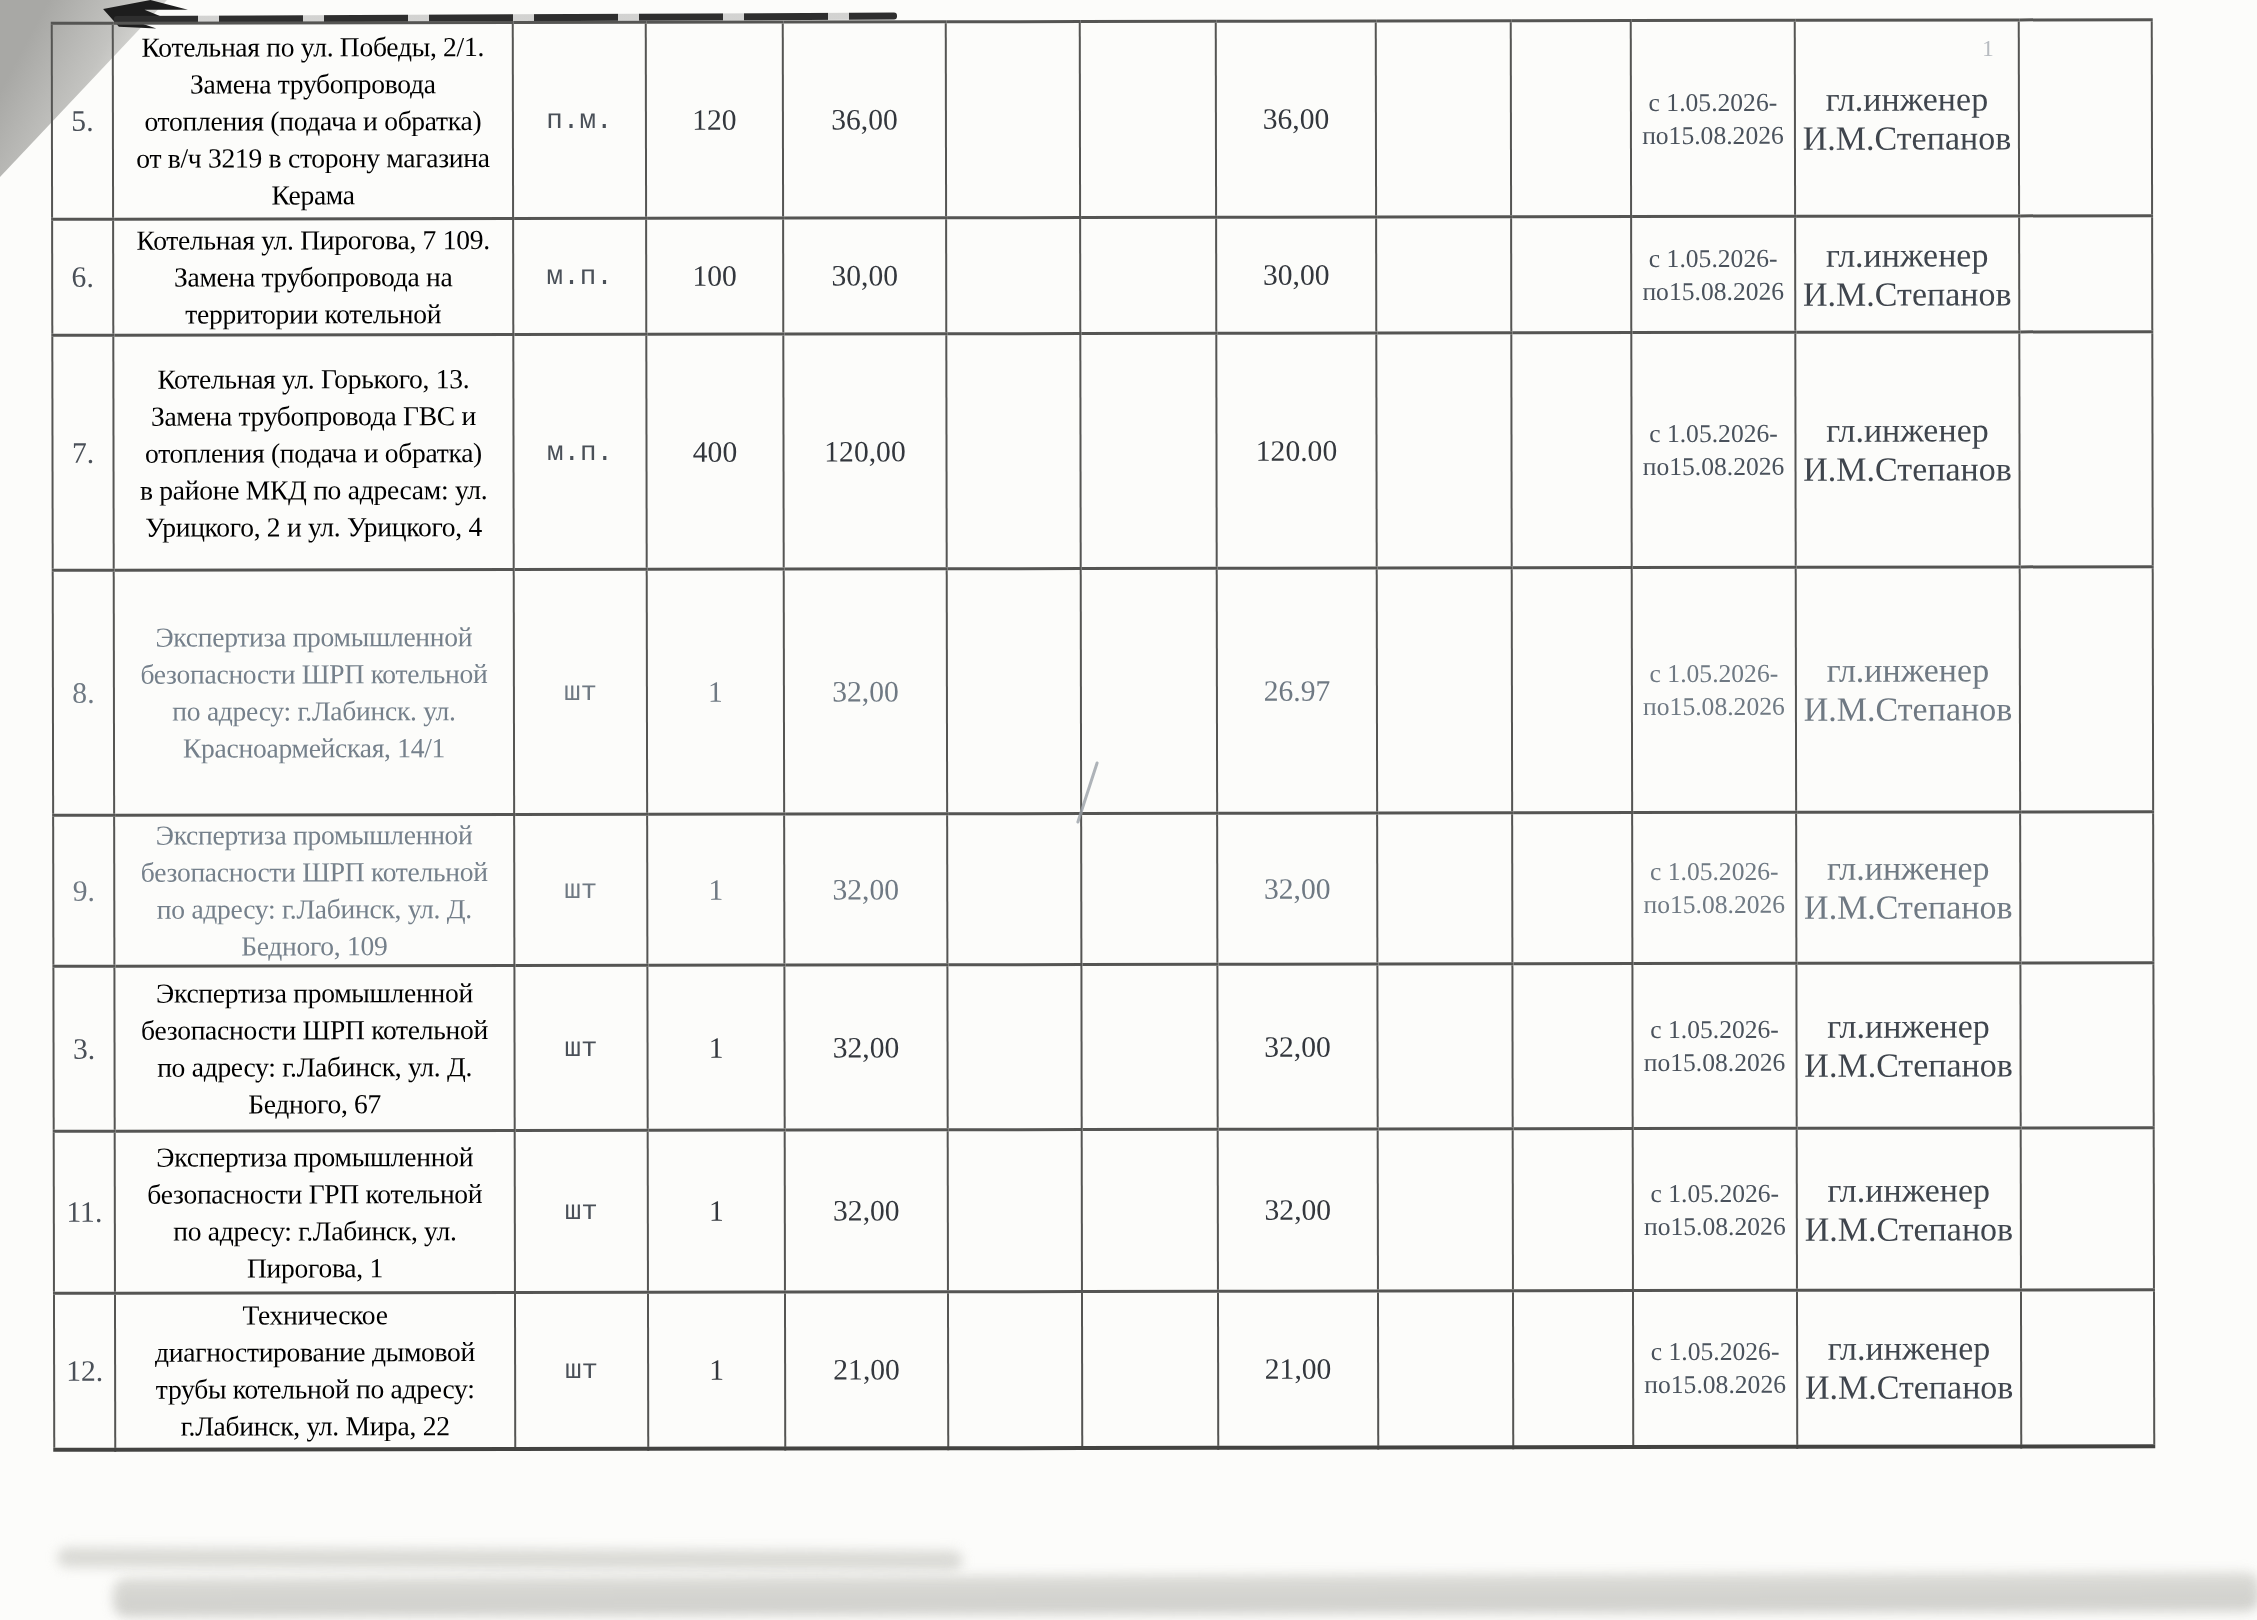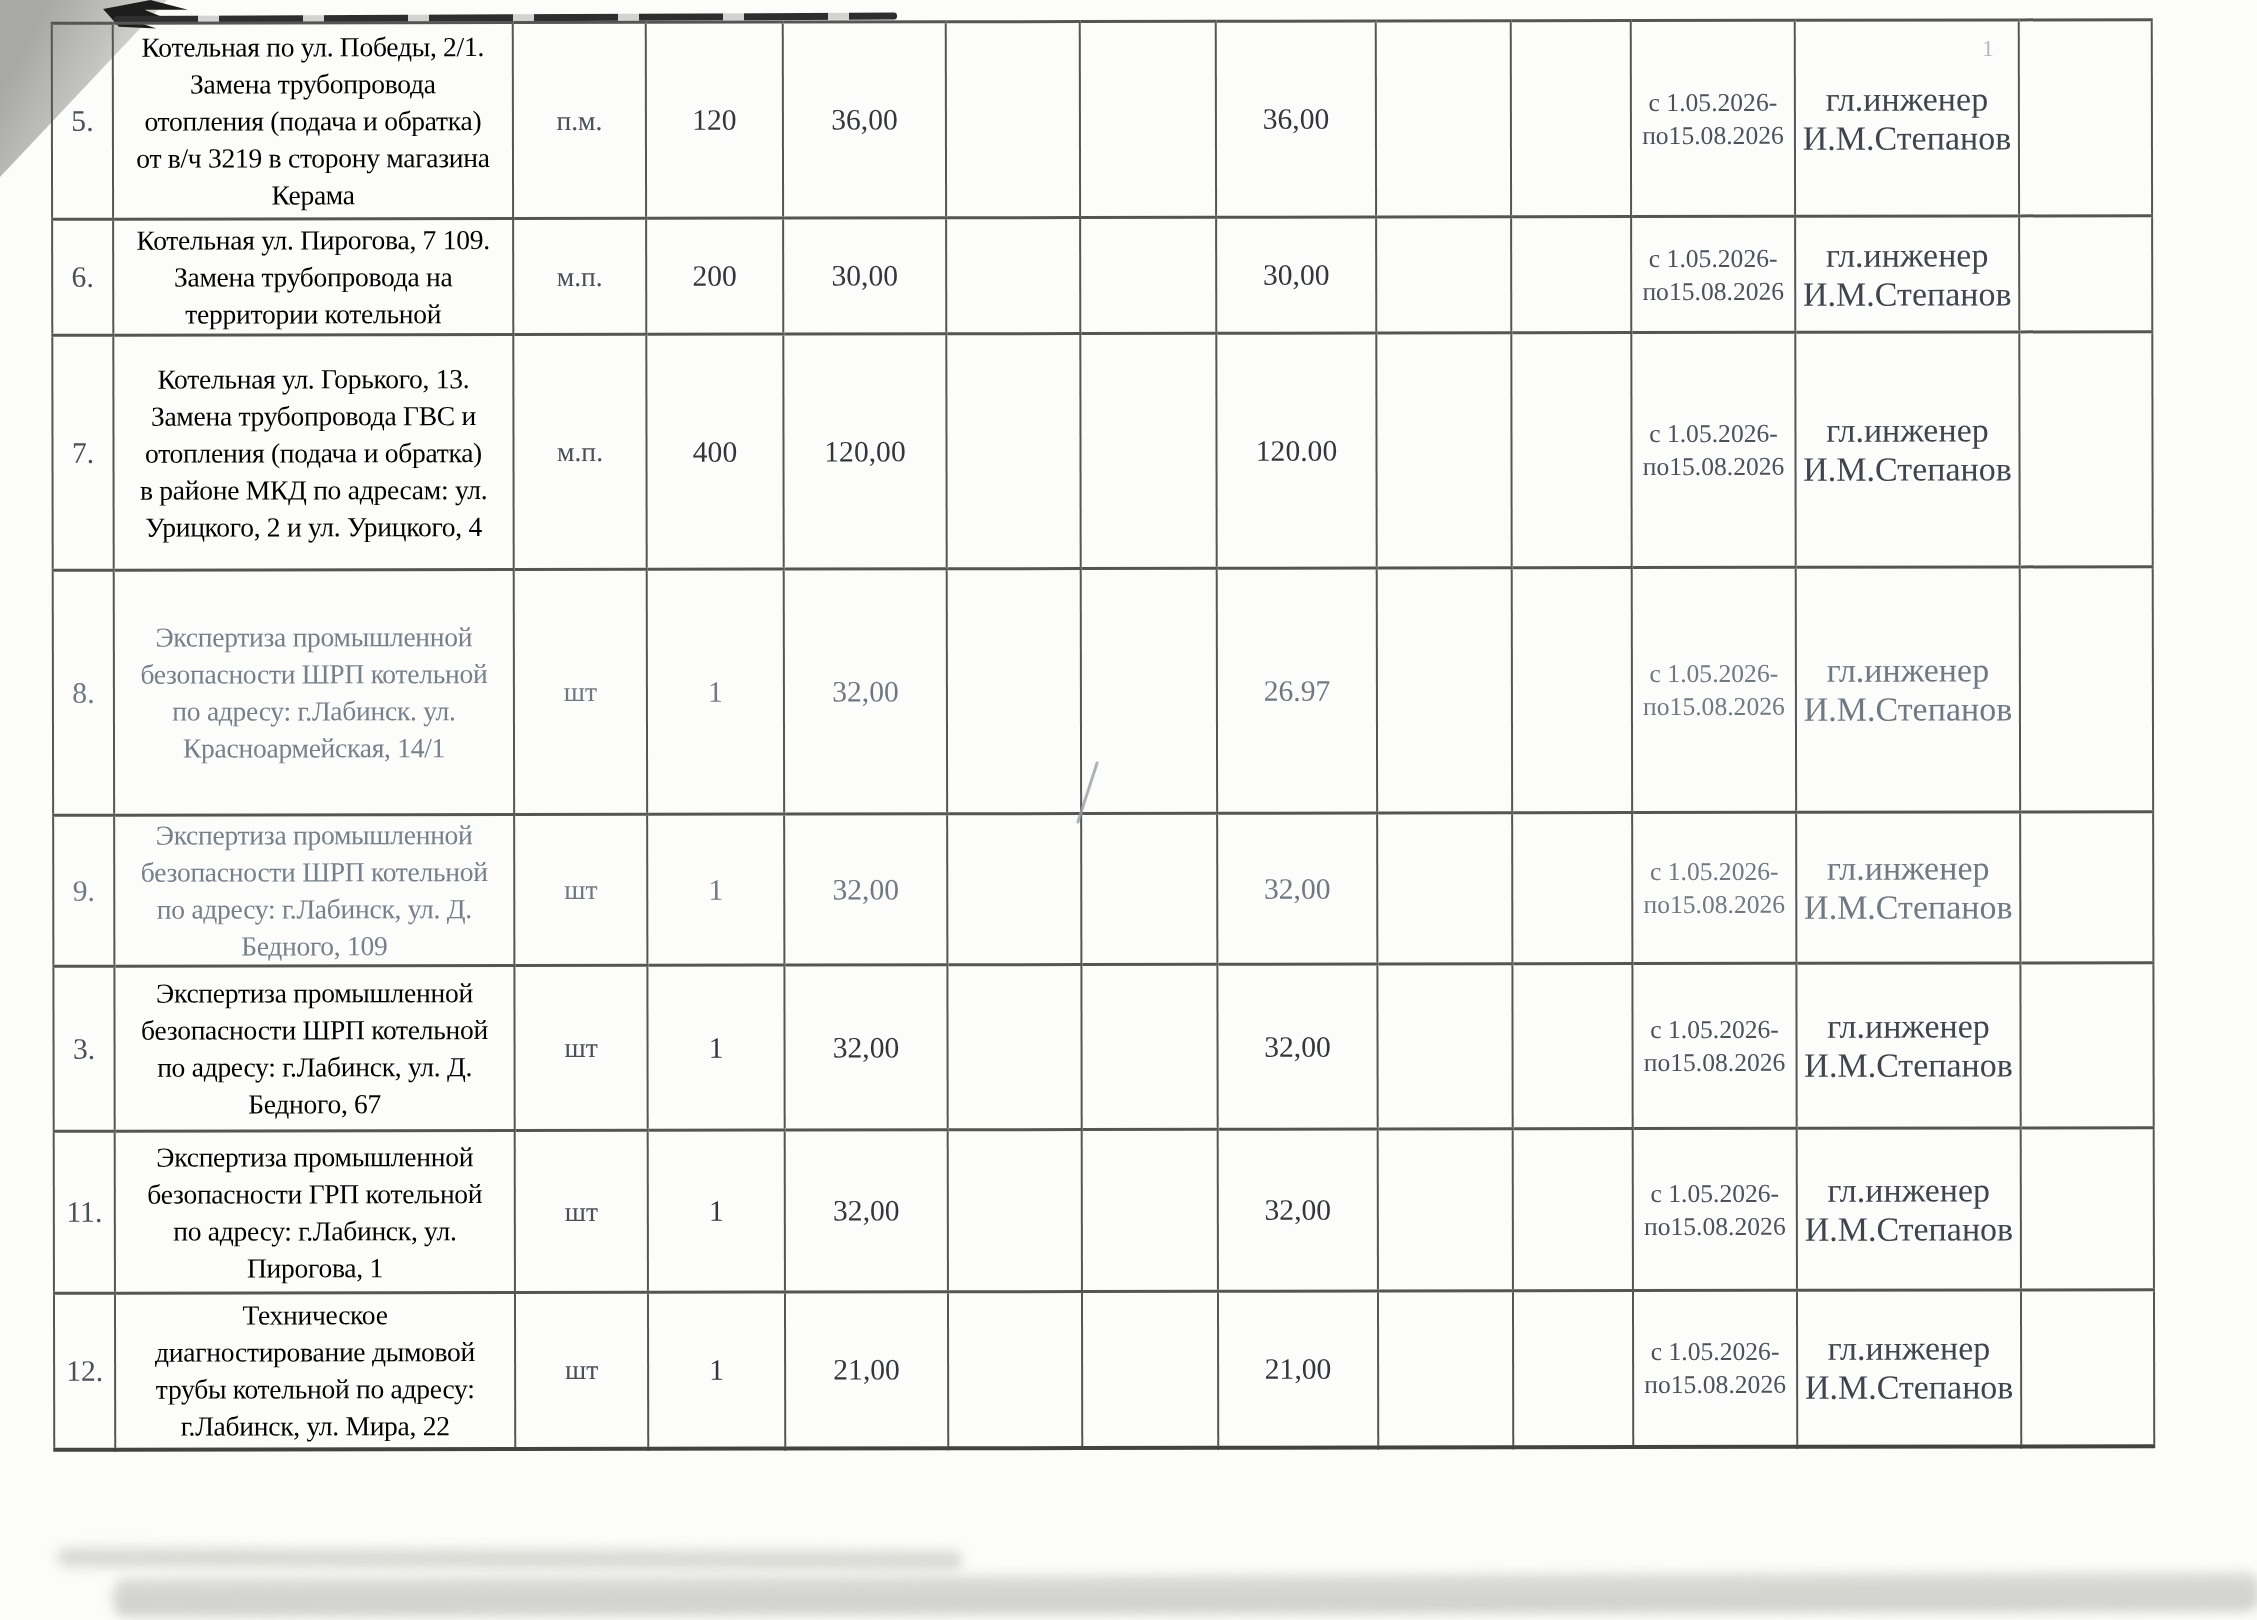--- a/index.html
+++ b/index.html
@@ -39,21 +39,21 @@
   }
   table.plan{border-top:3px solid #8a8a88;border-bottom:4.9px solid #434341;}
   td.c-desc{
     text-align:left;vertical-align:top;
     padding:3.9px 2px 0 9.9px;
     font-size:27.6px;line-height:37px;letter-spacing:-0.3px;
     white-space:pre-line;
     color:#000000;
   }
   td.c-num{font-size:29.6px;color:#4a5058;}
-  td.c-unit{font-size:27.6px;color:#4a5058;}
+  td.c-unit{font-size:27.6px;color:#4a5058;font-family:Liberation Mono, monospace;}
   td.c-qty,td.c-val{font-size:29.6px;color:#33373d;border-radius:8px;}
   td.c-per{font-size:25.6px;line-height:33px;text-align:right;padding-right:5.9px;color:#4a525c;}
   td.c-resp{font-size:34px;line-height:39px;color:#3f454d;}
   td.c-per span,td.c-resp span{display:block;}
   tr.faded td{color:#6f7983;}
   tr.faded td.c-desc{color:#75808b;}
   
   .stroke-artifact{
     position:absolute;left:1086px;top:760px;width:3px;height:65px;
     background:#9aa0a7;transform:rotate(18deg);border-radius:2px;opacity:.8;
@@ -126,21 +126,21 @@
         </td>
         <td class="c-emp"></td>
       </tr>
 
       <tr style="height:116px">
         <td class="c-num">6.</td>
         <td class="c-desc">Котельная ул. Пирогова, 7 109.
 Замена трубопровода  на
 территории котельной</td>
         <td class="c-unit">м.п.</td>
-        <td class="c-qty">200</td>
+        <td class="c-qty">100</td>
         <td class="c-val">30,00</td>
         <td class="c-emp"></td>
         <td class="c-emp"></td>
         <td class="c-val">30,00</td>
         <td class="c-emp"></td>
         <td class="c-emp"></td>
         <td class="c-per">
           <span>с 1.05.2026-</span>
           <span>по15.08.2026</span>
         </td>

